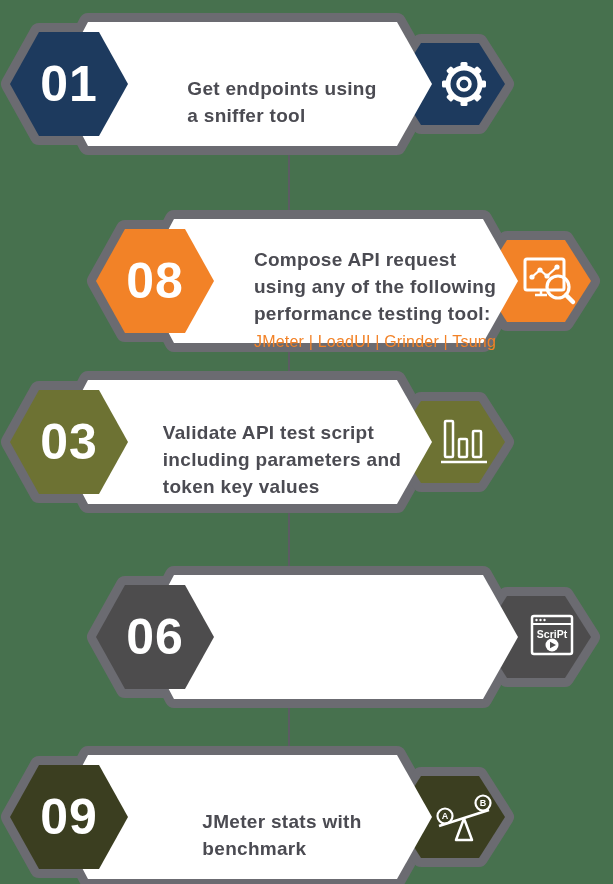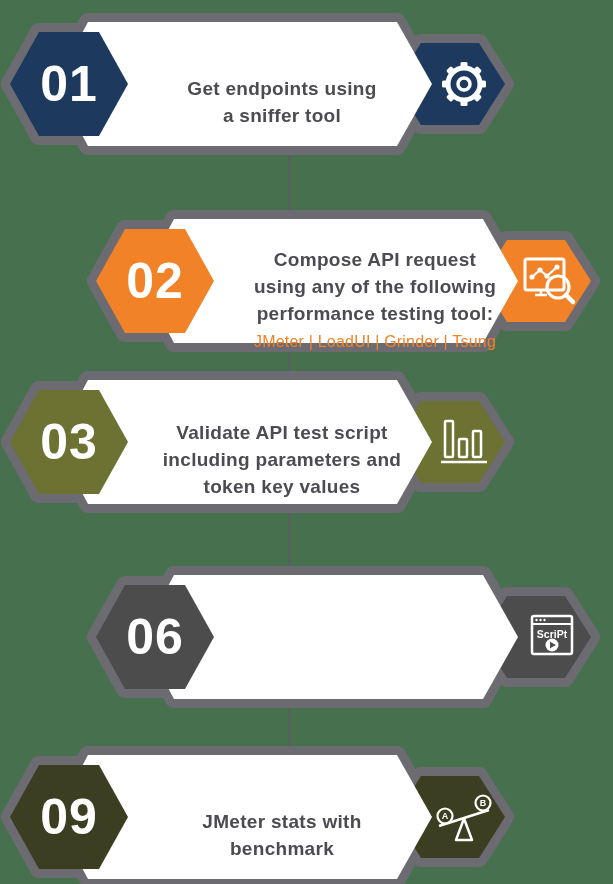--- a/index.html
+++ b/index.html
@@ -7,21 +7,21 @@
   .canvas{position:relative;width:613px;height:884px;overflow:hidden;background:#47714e;}
   .connector{position:absolute;left:288px;top:95px;width:2px;height:695px;background:#5c5c63;z-index:0;}
   .step{position:absolute;left:0;width:613px;height:150px;z-index:1;}
   .s0{top:10px;} .s1{top:207px;} .s2{top:368px;} .s3{top:563px;} .s4{top:743px;}
   .step svg.shape{position:absolute;left:0;top:0;}
   .gray{stroke-width:18;stroke-linejoin:round;}
   .num{position:absolute;top:42px;width:120px;height:64px;line-height:64px;
        text-align:center;font-size:50px;font-weight:700;color:#ffffff;letter-spacing:1px;}
   .dx0 .num{left:9px;} .dx1 .num{left:95px;}
   .desc-wrap{position:absolute;top:4px;height:175px;width:302px;display:flex;
-       flex-direction:column;justify-content:center;align-items:center;text-align:center;}
+       flex-direction:column;justify-content:center;align-items:center;text-align:left;}
   .dx0 .desc-wrap{left:131px;} .dx1 .desc-wrap{left:224px;}
   .desc{white-space:pre-line;font-size:19px;line-height:27px;font-weight:700;
        color:var(--text,#4b4b52);letter-spacing:0.3px;}
   .tools{margin-top:6px;font-size:16px;font-weight:400;color:var(--accent,#f28227);
        letter-spacing:0.2px;white-space:nowrap;}
   .icon text{font-family:"Liberation Sans","DejaVu Sans",sans-serif;}
 </style>
 </head>
 <body>
 
@@ -79,21 +79,21 @@
           </g>
           <g fill="#ffffff">
             <circle cx="-18" cy="-3" r="2.6"></circle>
             <circle cx="-10" cy="-10" r="2.6"></circle>
             <circle cx="-3" cy="-4" r="2.6"></circle>
             <circle cx="7" cy="-13" r="2.6"></circle>
           </g>
         </g>
       </g>
     </svg>
-    <div class="num">02</div>
+    <div class="num">08</div>
     <div class="desc-wrap">
       <div class="desc">Compose API request
 using any of the following
 performance testing tool:</div>
       <div class="tools">JMeter | LoadUI | Grinder | Tsung</div>
     </div>
   </div>
 
   <div class="step s2 dx0">
     <svg class="shape" width="613" height="150" viewBox="0 0 613 150">

